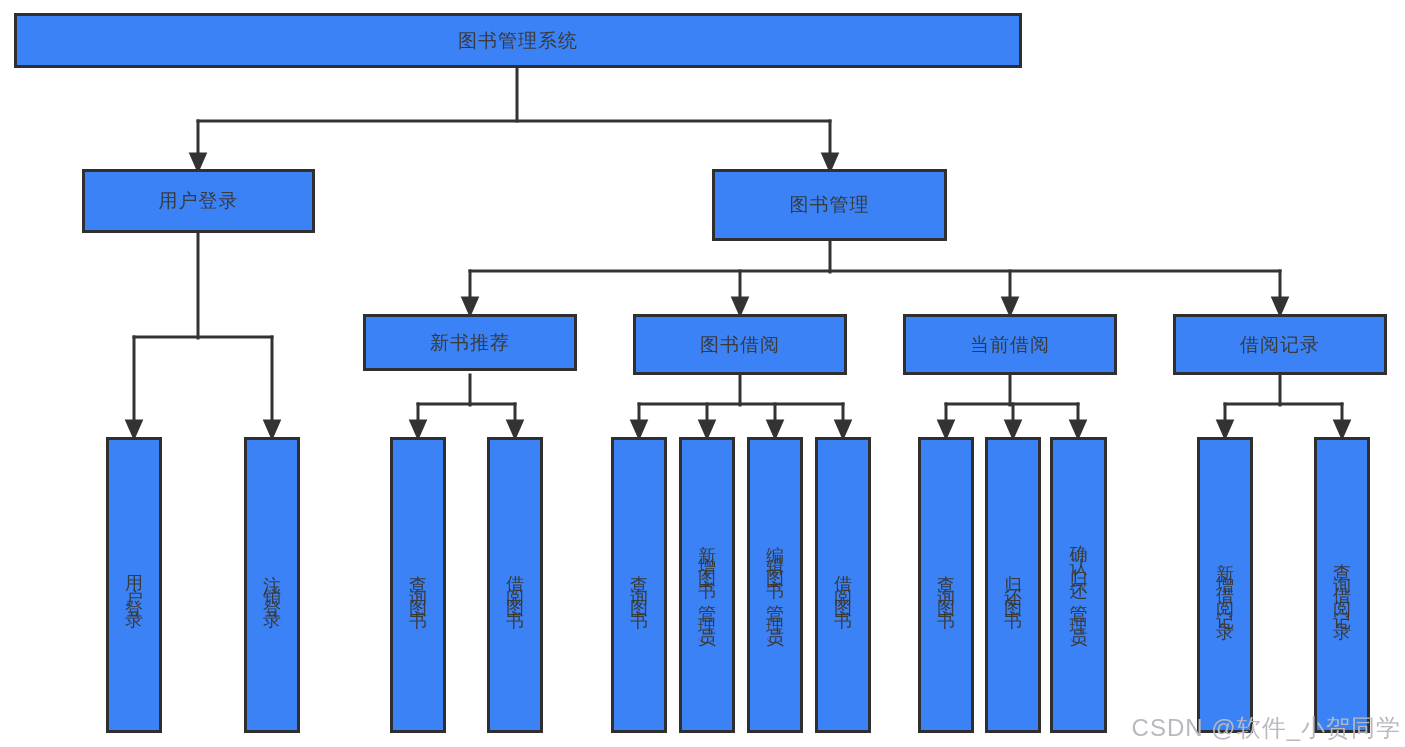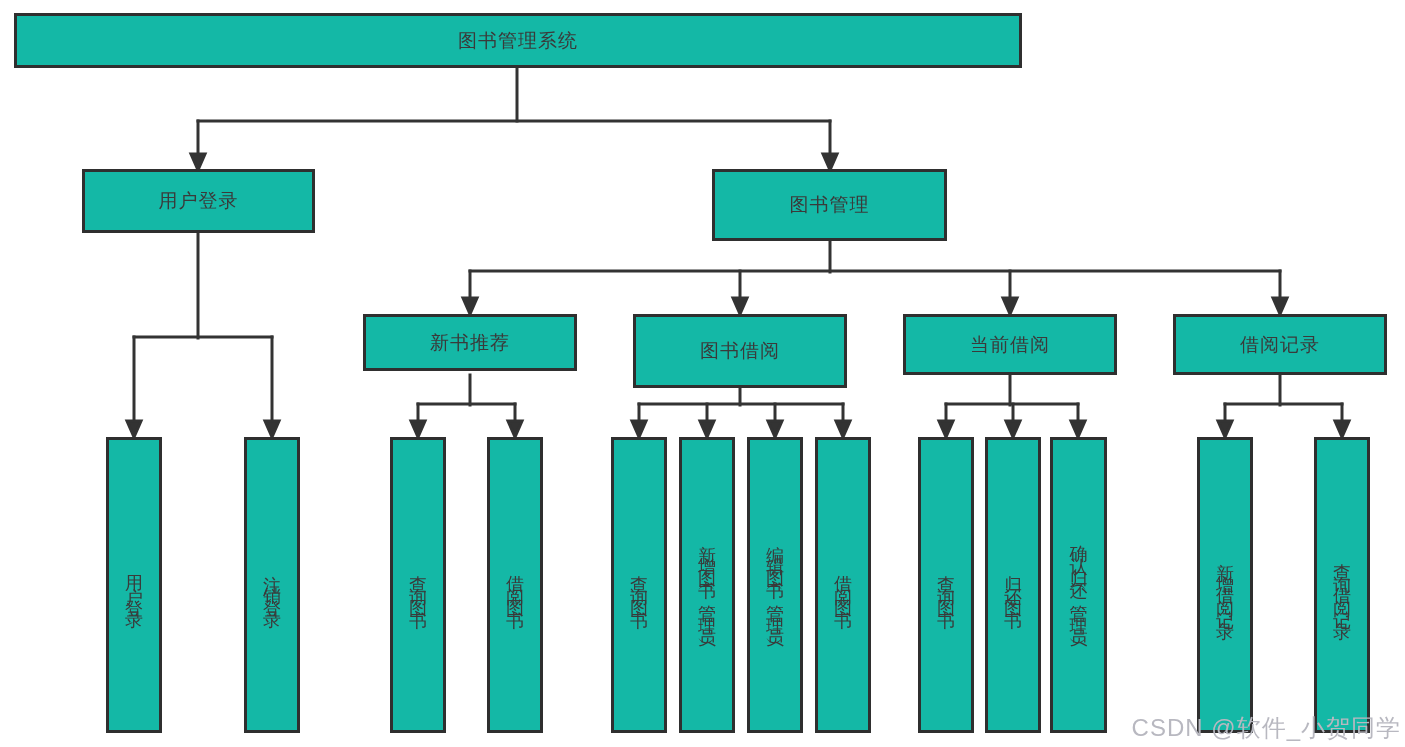--- a/index.html
+++ b/index.html
@@ -18,21 +18,21 @@
   #connectors {
     position: absolute;
     left: 0; top: 0;
     width: 1405px;
     height: 747px;
     z-index: 1;
   }
   .box {
     position: absolute;
     box-sizing: border-box;
-    background: #14b8a6;
+    background: #3b82f6;
     border: 3px solid #2f2f2f;
     display: flex;
     align-items: center;
     justify-content: center;
     color: #3a3a3a;
     z-index: 2;
   }
   .box.h span {
     font-size: 19px;
     letter-spacing: 1px;
@@ -137,21 +137,21 @@
   <div class="box h" style="left:82px;top:169px;width:233px;height:64px">
     <span>用户登录</span>
   </div>
   <div class="box h" style="left:712px;top:169px;width:235px;height:72px">
     <span>图书管理</span>
   </div>
 
   <div class="box h" style="left:363px;top:314px;width:214px;height:57px">
     <span>新书推荐</span>
   </div>
-  <div class="box h" style="left:633px;top:314px;width:214px;height:74px">
+  <div class="box h" style="left:633px;top:314px;width:214px;height:61px">
     <span>图书借阅</span>
   </div>
   <div class="box h" style="left:903px;top:314px;width:214px;height:61px">
     <span>当前借阅</span>
   </div>
   <div class="box h" style="left:1173px;top:314px;width:214px;height:61px">
     <span>借阅记录</span>
   </div>
 
   <div class="box v" style="left:106px;top:437px;width:56px;height:296px">

